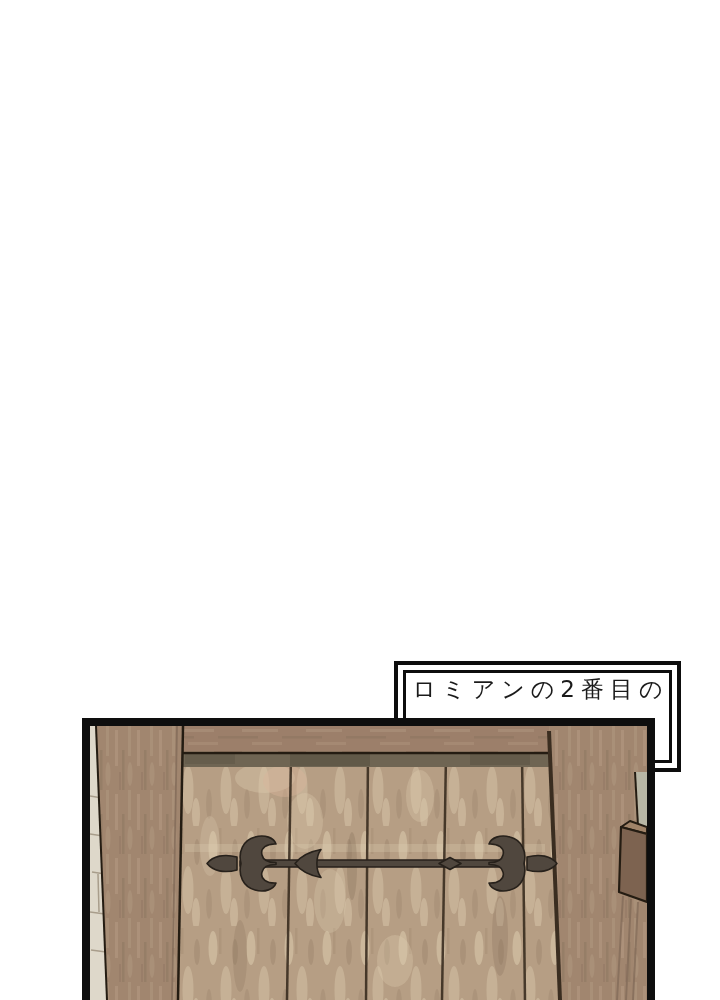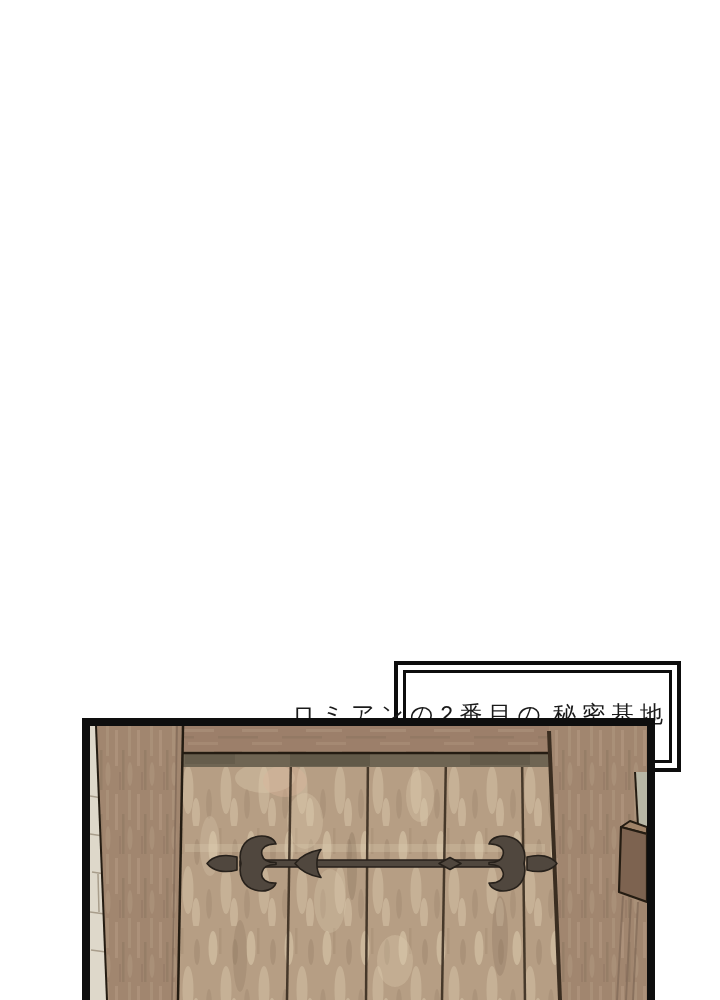--- a/index.html
+++ b/index.html
@@ -14,23 +14,22 @@
   }
   .panel svg{display:block;}
 
   
   .caption-box{
     position:absolute;left:394px;top:661px;width:287px;height:111px;
     background:#ffffff;border:4px solid #0d0d0d;padding:5px;box-sizing:border-box;
   }
   .caption-inner{
     width:100%;height:100%;box-sizing:border-box;border:3px solid #0d0d0d;
-    display:flex;flex-direction:row;align-items:center;justify-content:flex-end;
+    display:flex;flex-direction:column;align-items:center;justify-content:space-between;
     background:#ffffff;
-    font-family:Liberation Mono, monospace;
   }
   .caption-line{
     margin:0;font-size:23px;line-height:33px;letter-spacing:6px;text-indent:6px;
     color:#1a1a1a;white-space:nowrap;
   }
 </style>
 </head>
 <body>
 
 <div class="page">

